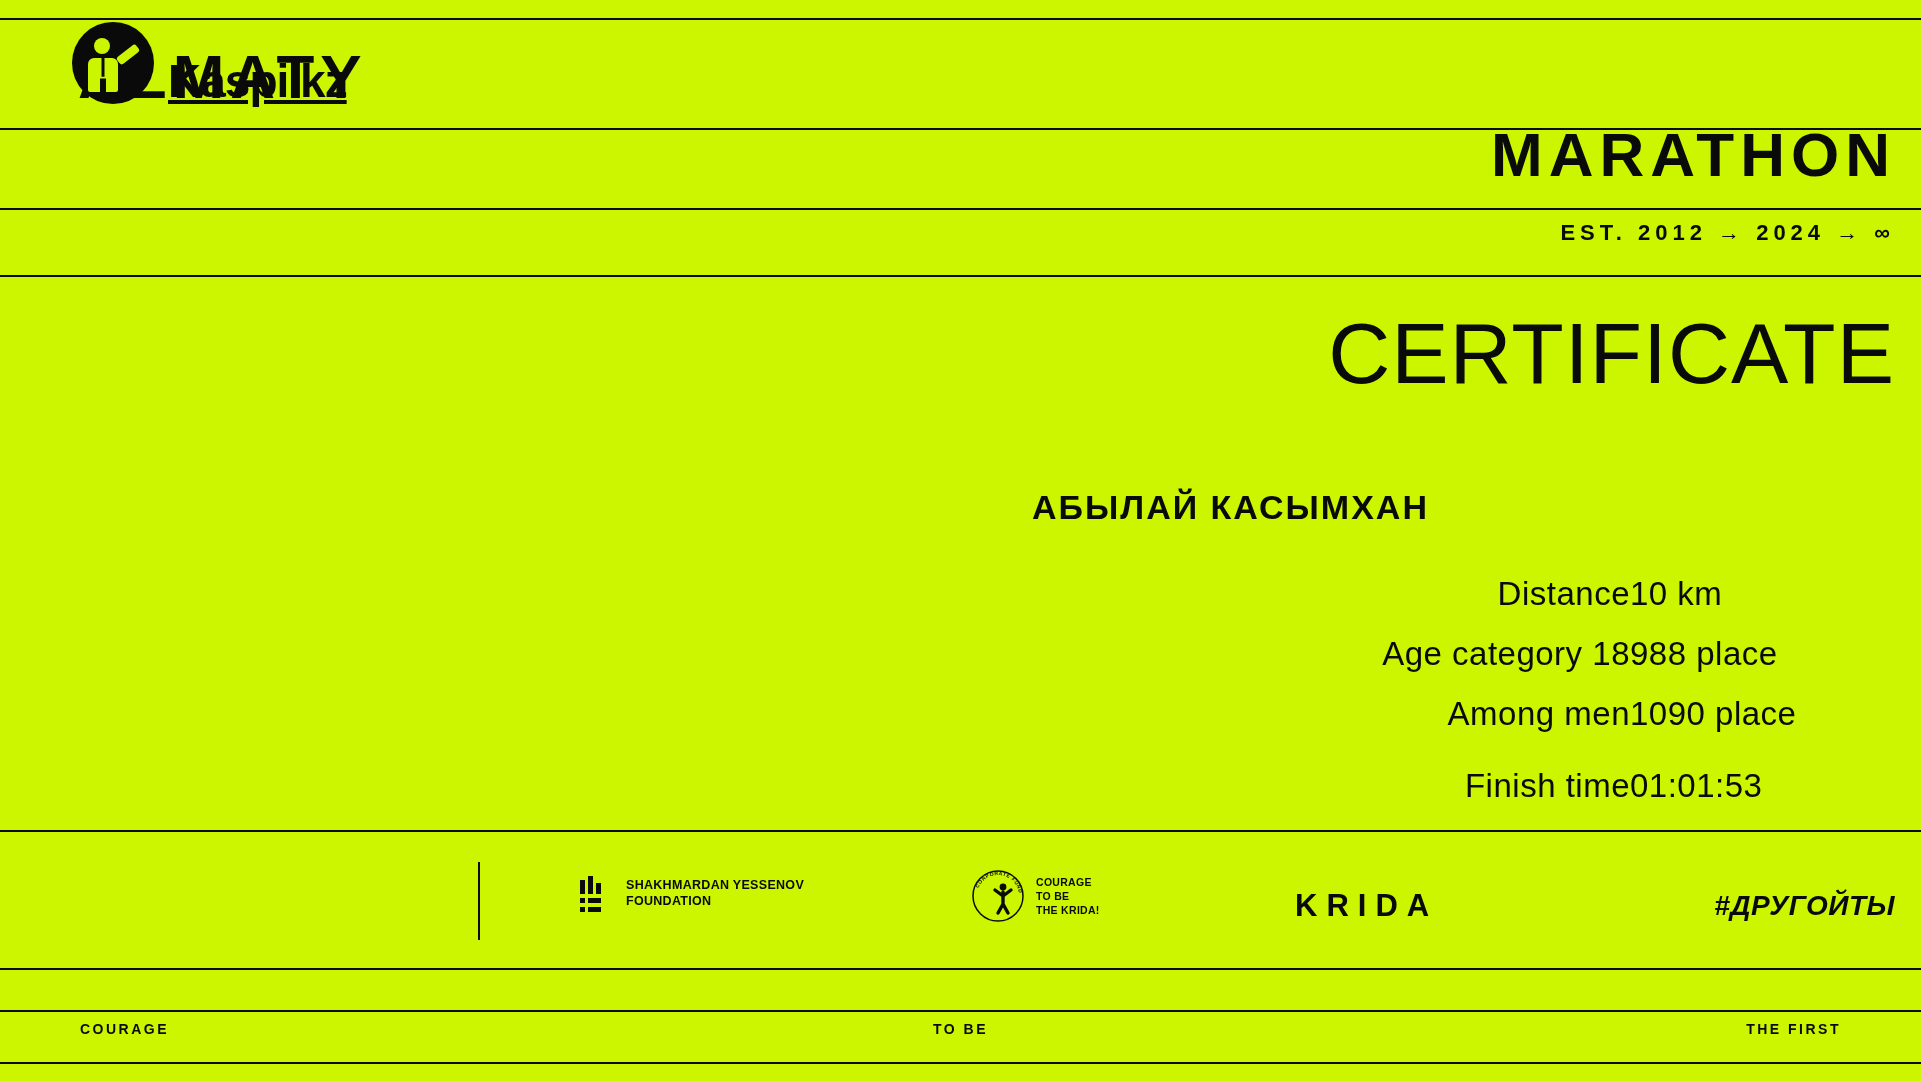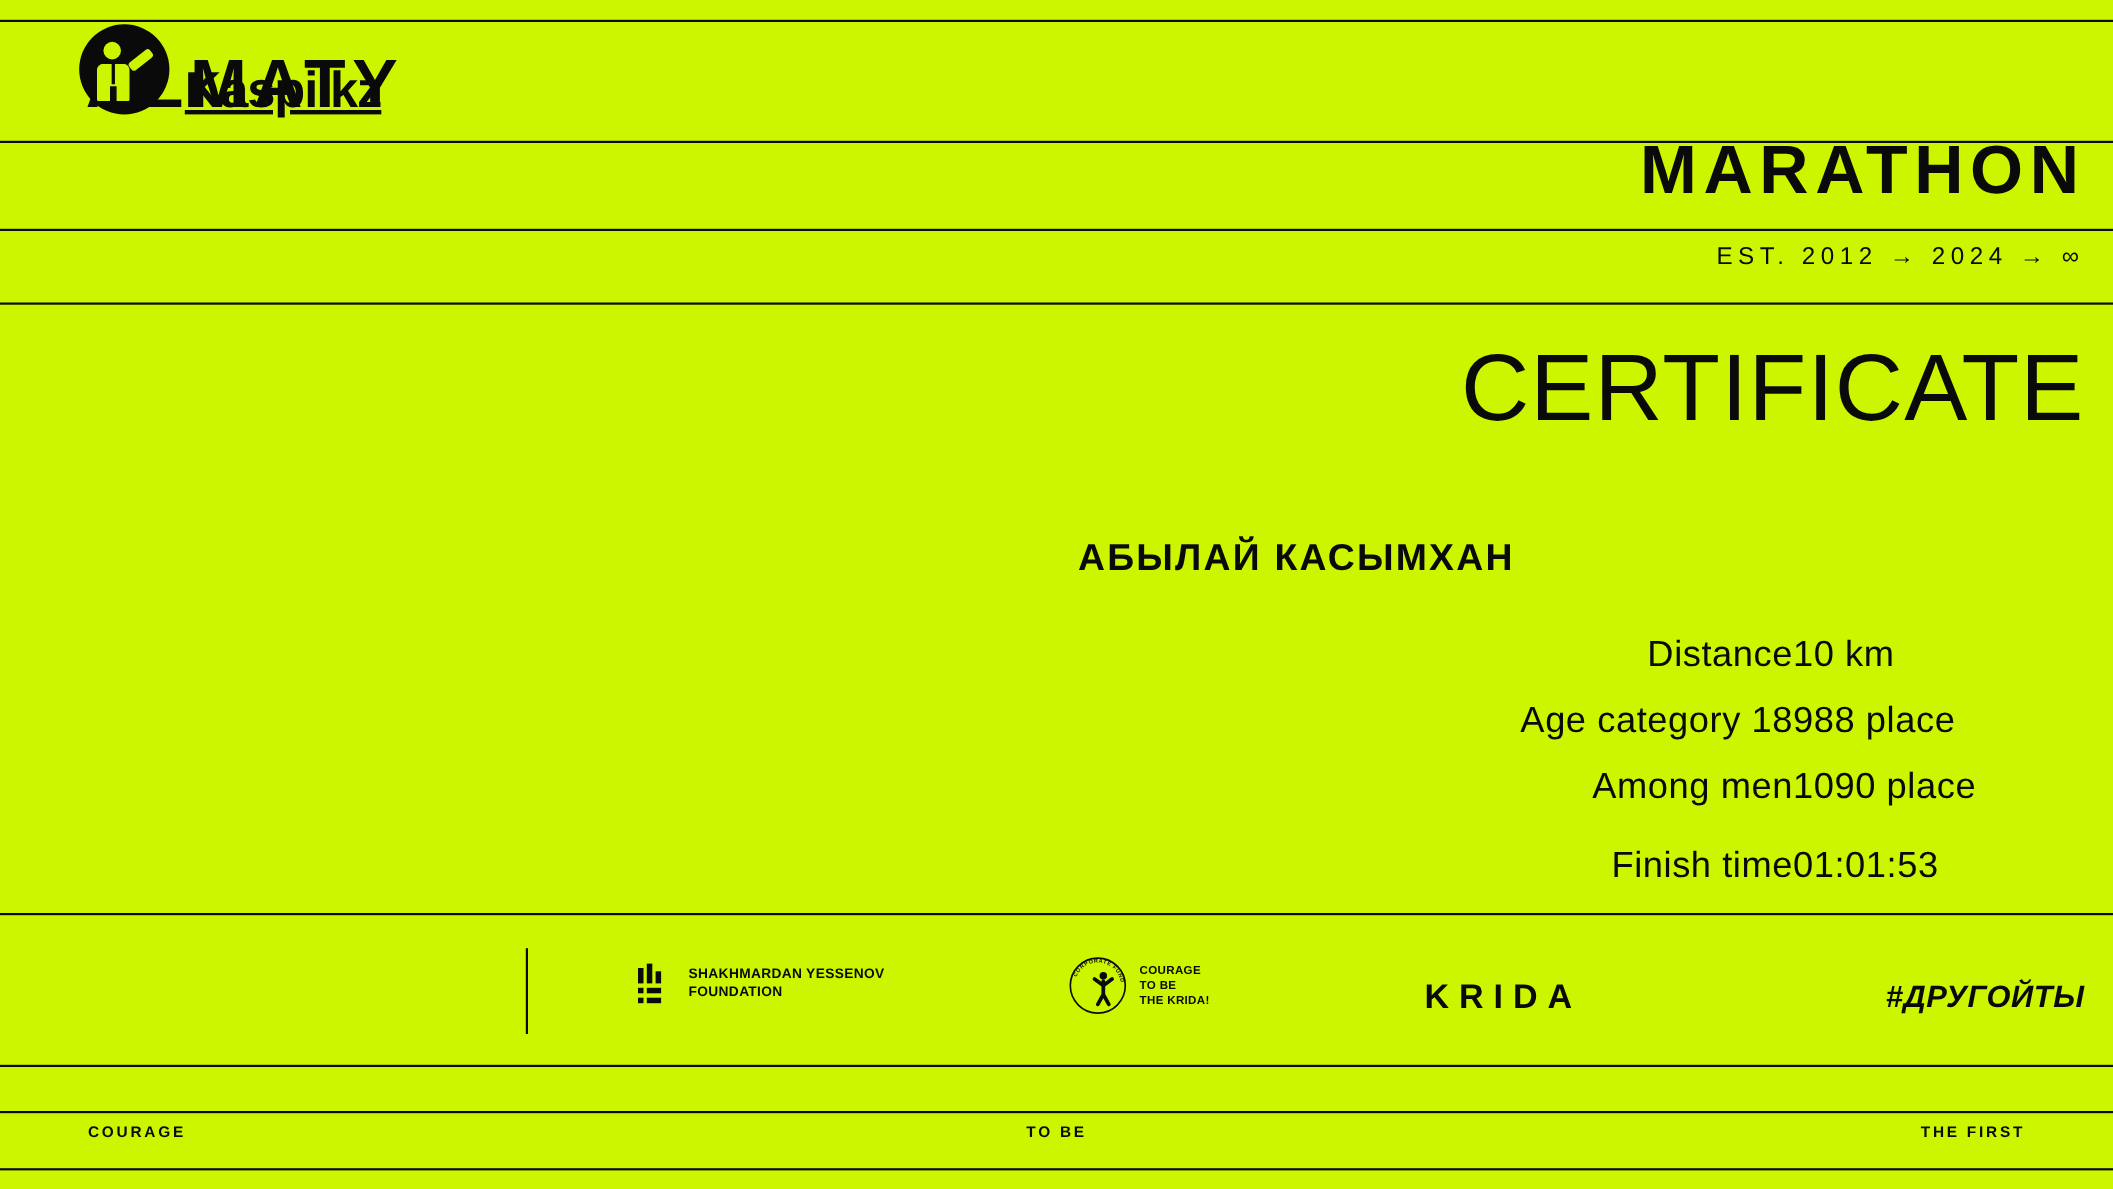--- a/index.html
+++ b/index.html
@@ -56,42 +56,42 @@
     font-weight: 700;
     letter-spacing: 6px;
     line-height: 1;
     text-align: right;
   }
   .est {
     position: absolute;
     right: 26px;
     top: 222px;
     font-size: 22px;
-    font-weight: 400;
+    font-weight: 700;
     letter-spacing: 5px;
     line-height: 1;
     text-align: right;
   }
 
   
   .cert-title {
     position: absolute;
     right: 26px;
     top: 310px;
     font-size: 86px;
     font-weight: 400;
     letter-spacing: 1px;
     line-height: 1;
     text-align: center;
   }
 
   
   .participant {
     position: absolute;
-    left: 980px;
+    left: 1032px;
     top: 490px;
     font-size: 34px;
     font-weight: 700;
     letter-spacing: 2px;
     line-height: 1;
   }
 
   
   .results {
     position: absolute;

